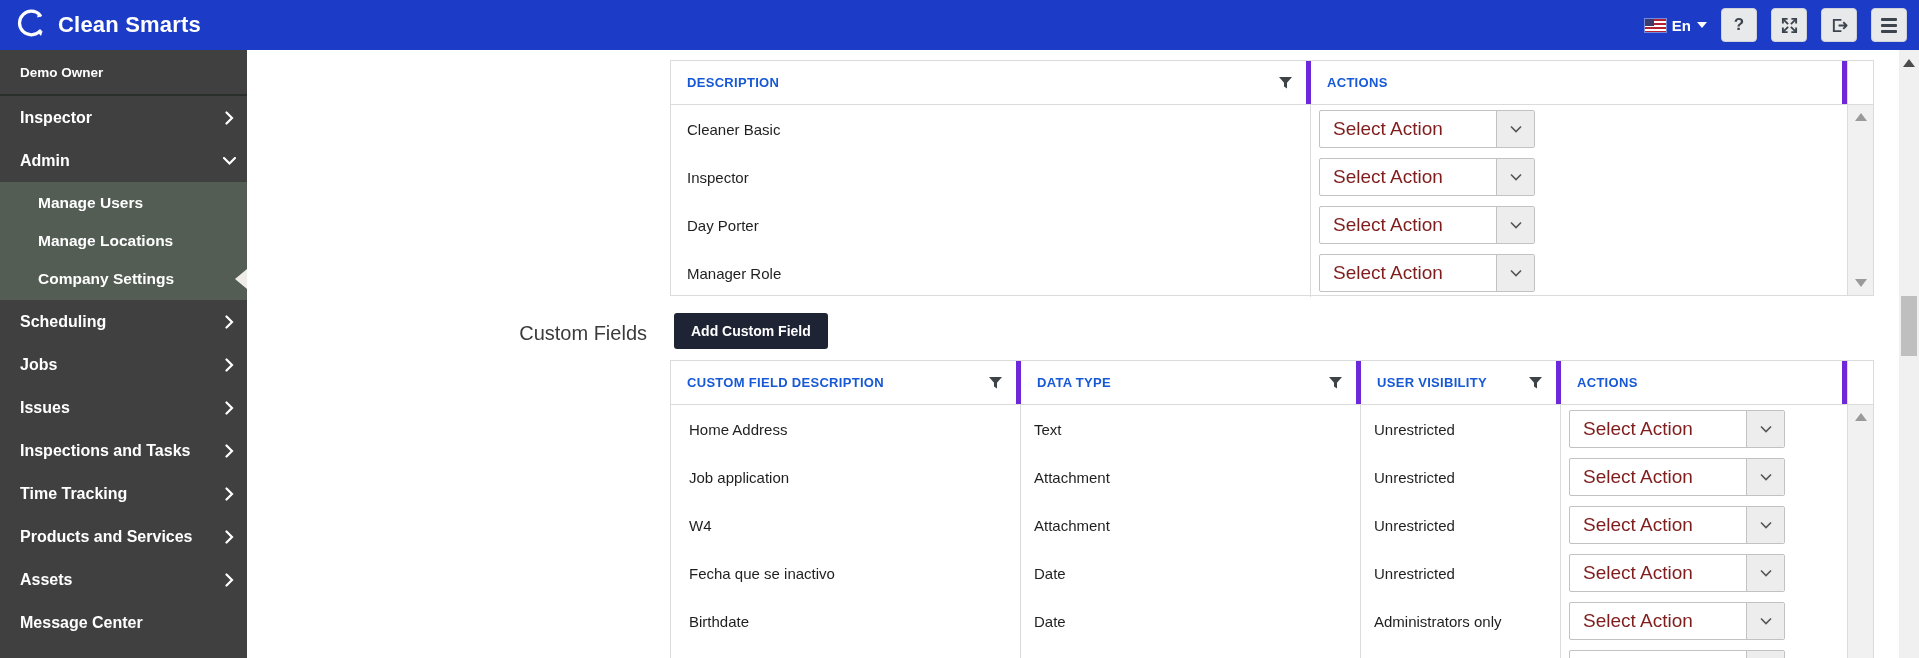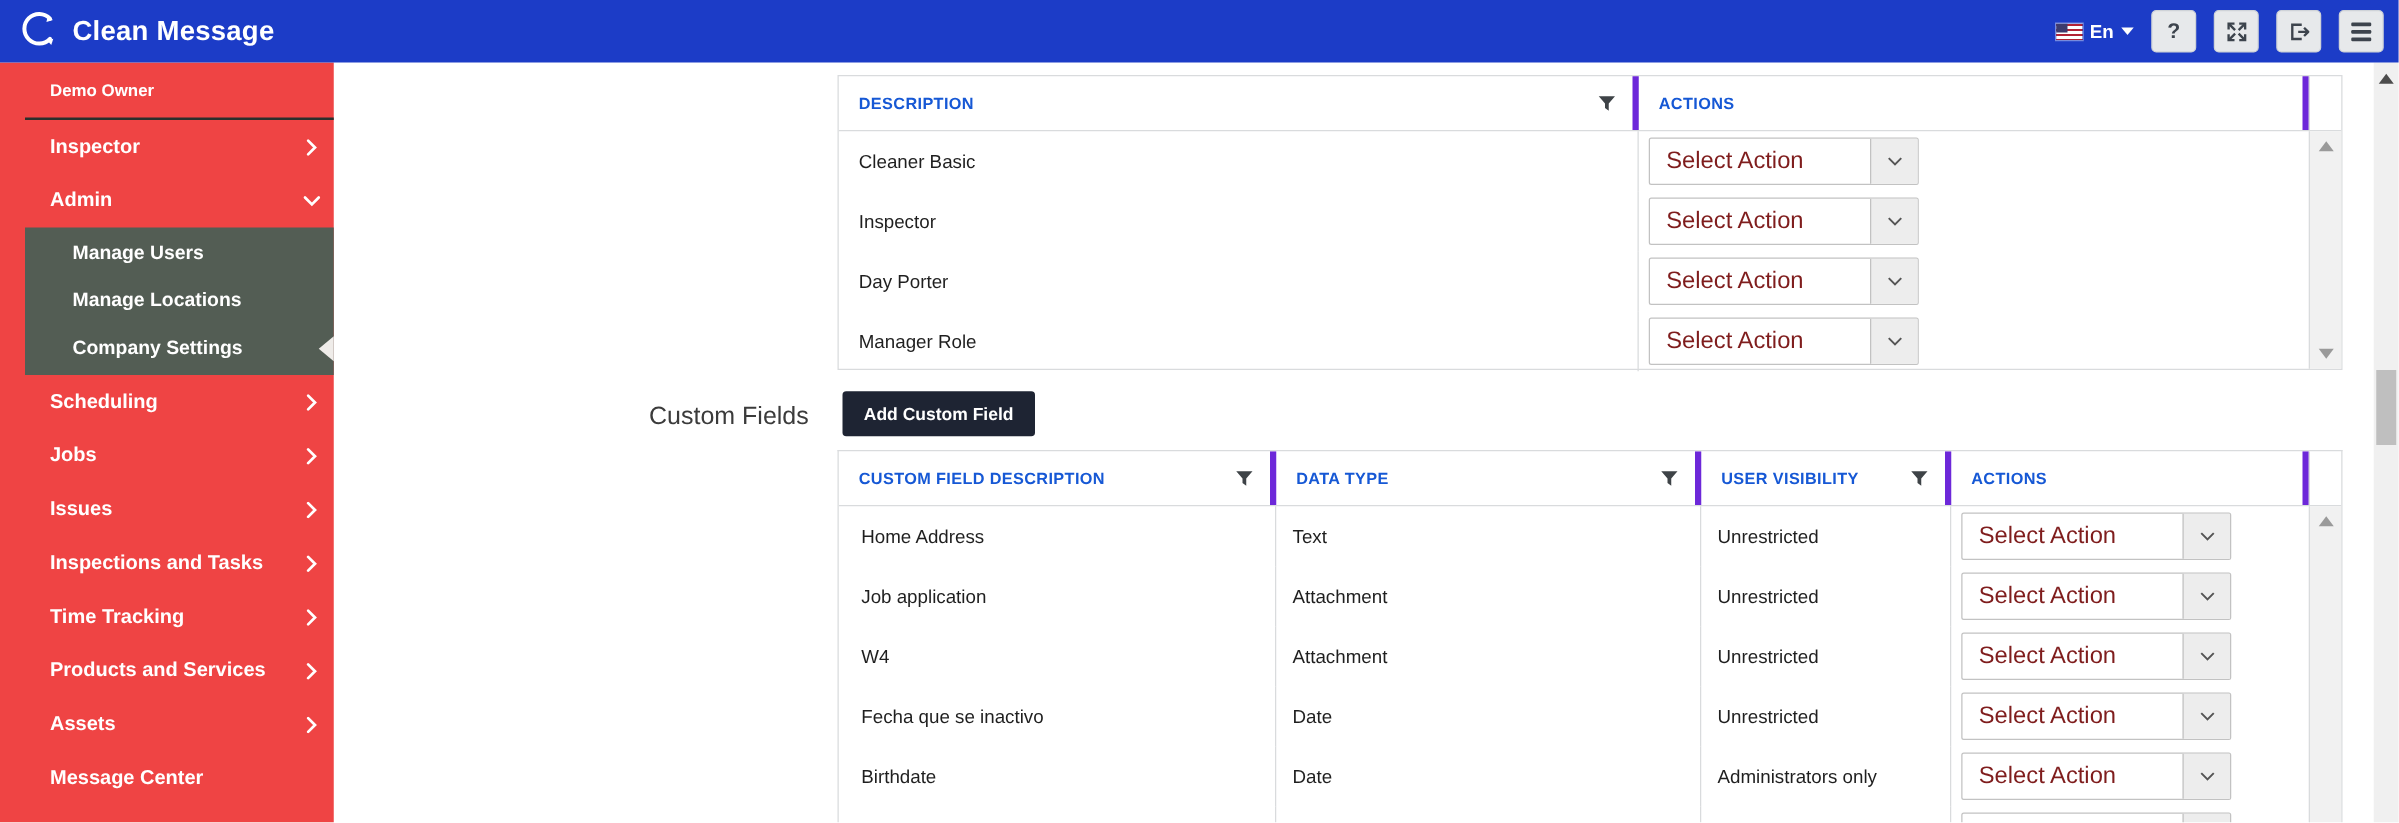--- a/index.html
+++ b/index.html
@@ -27,21 +27,21 @@
     display:flex;align-items:center;justify-content:center;cursor:pointer;
     color:#3d444d;font-weight:700;font-size:17px;
   }
   .hbtn svg{display:block;}
   .burger{display:flex;flex-direction:column;gap:3px;}
   .burger span{display:block;width:16px;height:3px;background:#3d444d;border-radius:1px;}
 
   
   .sidebar{
     position:absolute;left:0;top:50px;width:247px;height:608px;
-    background:#ef4444;color:#fff;z-index:20;padding-left:20px;
+    background:#404040;color:#fff;z-index:20;
   }
   .account{
     height:44px;display:flex;align-items:center;padding-left:20px;
     font-size:13.5px;font-weight:700;border-bottom:2px solid #2b2f2c;
   }
   .nav-item{
     position:relative;height:43px;display:flex;align-items:center;
     padding-left:20px;font-size:16px;font-weight:700;cursor:pointer;
   }
   .nav-item .chev{position:absolute;right:13px;top:50%;transform:translateY(-50%);display:flex;}
@@ -111,21 +111,21 @@
 
   <header class="topbar">
     <div class="logo-wrap">
       <span>
         <svg width="34" height="34" viewBox="0 0 36 36" fill="none">
           <path d="M27.5 9.5 A12.5 12.5 0 1 0 27.5 26.5" stroke="#ffffff" stroke-width="3.4" stroke-linecap="round"></path>
           <path d="M30 10.5 l-5.5 1.8 1.2-5.6 z" fill="#ffffff"></path>
           <path d="M25 27.8 l5.3-1.4 -1.7 5.4 z" fill="#ffffff"></path>
         </svg>
       </span>
-      <span class="app-title">Clean Message</span>
+      <span class="app-title">Clean Smarts</span>
     </div>
 
     <div class="topbar-right">
       <div class="lang">
         <span class="flag"></span>
         <span>En</span>
         <span class="caret-down"></span>
       </div>
       <div class="hbtn">
         <span>?</span>

